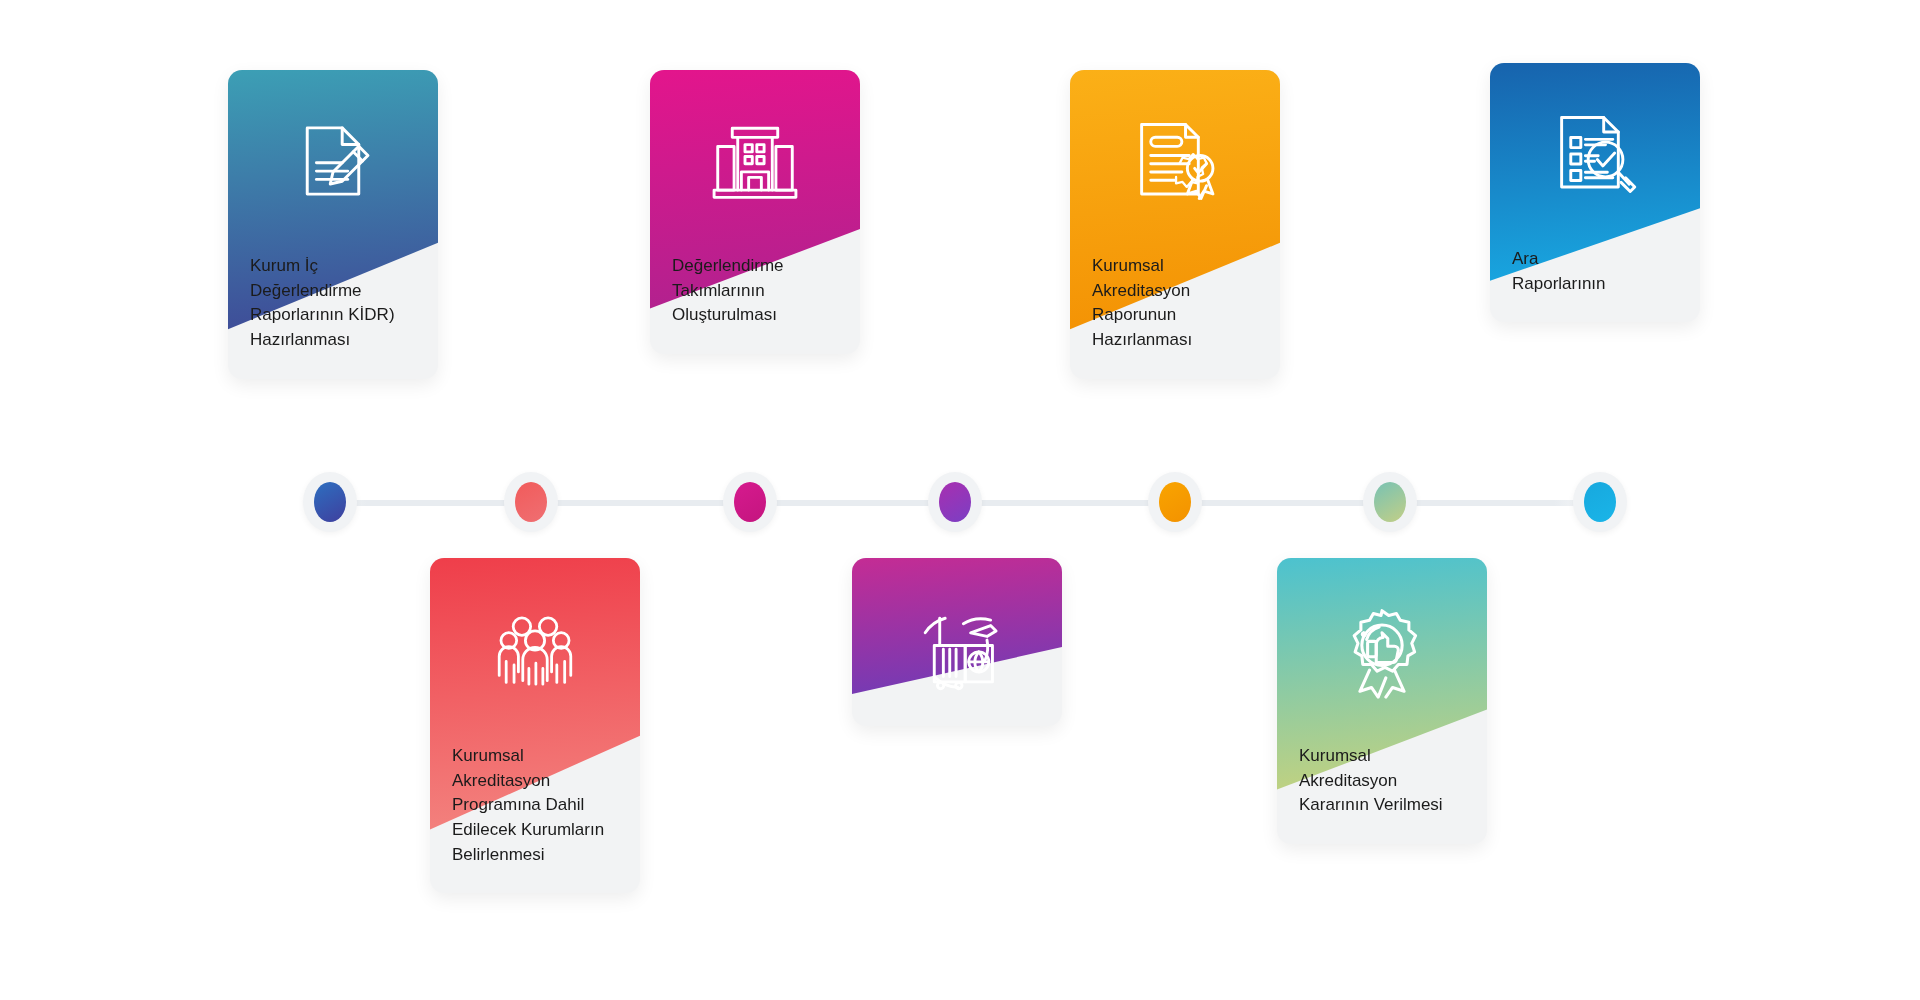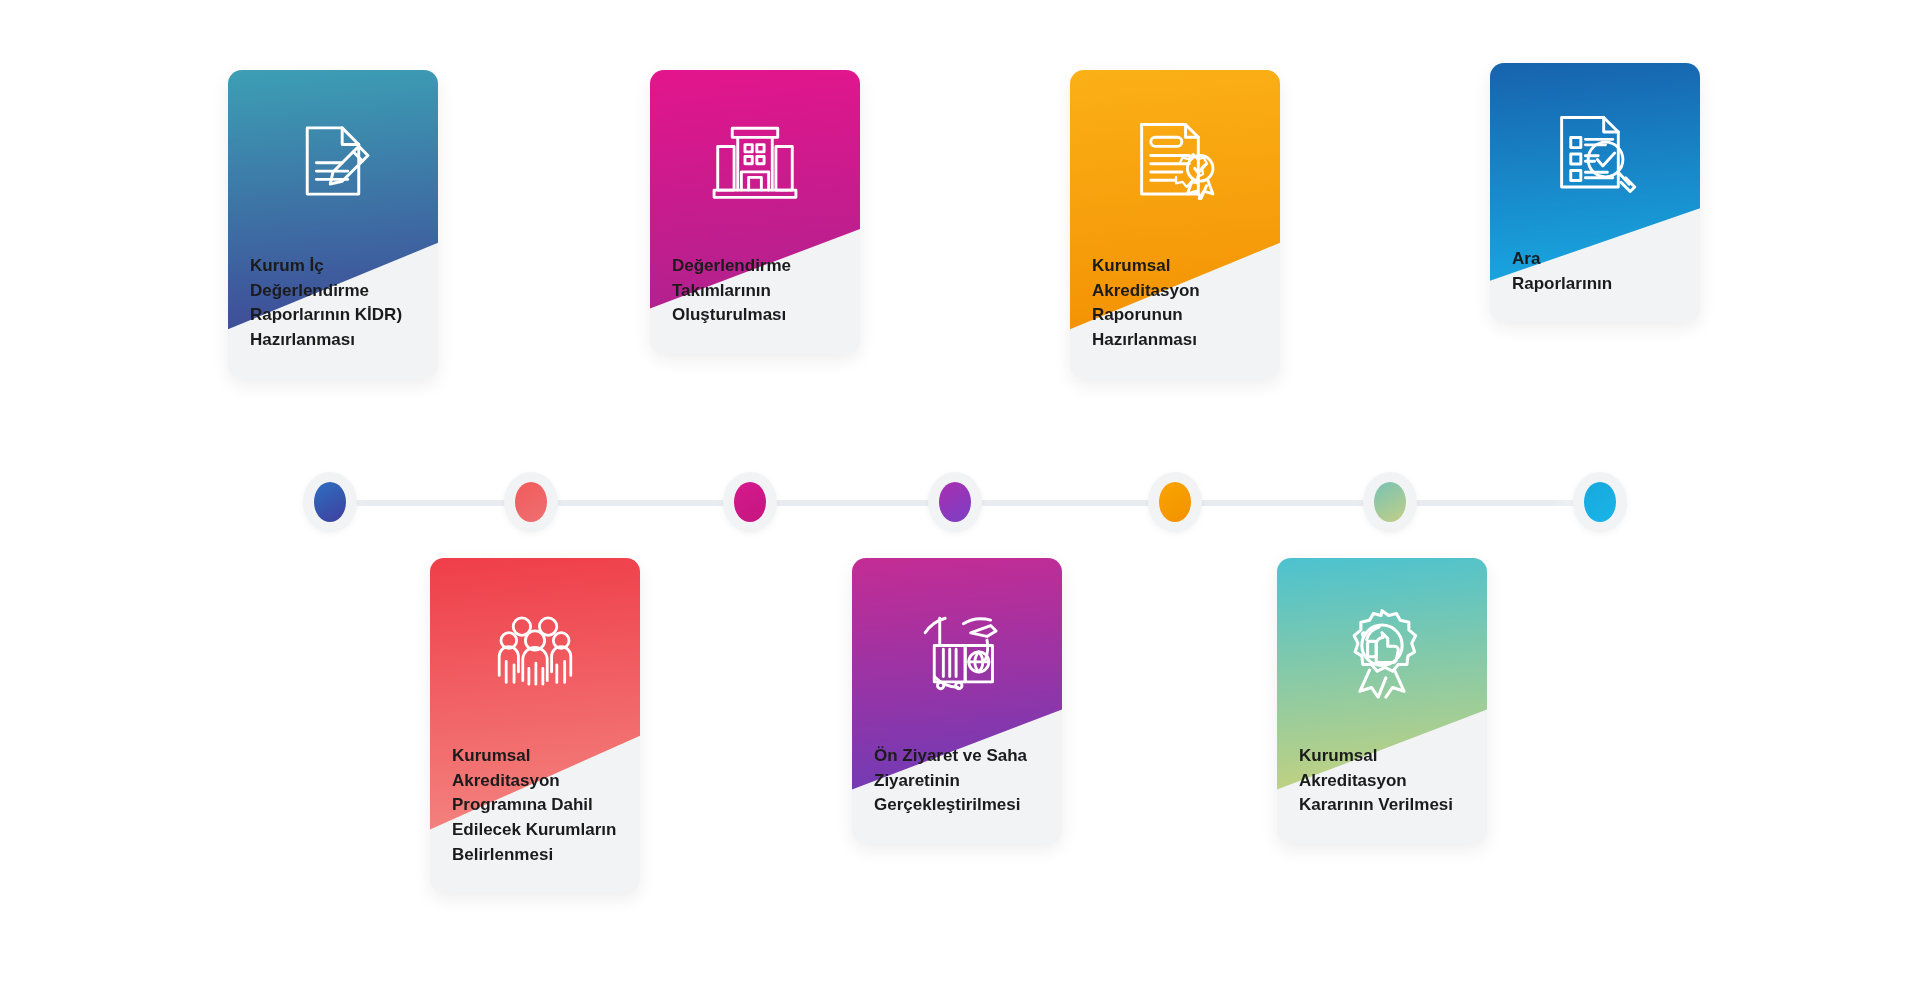--- a/index.html
+++ b/index.html
@@ -14,21 +14,20 @@
     overflow: hidden;
     position: relative;
   }
 
   #stage {
     position: absolute;
     left: 0; top: 0;
     width: 1920px;
     height: 844px;
     background: #ffffff;
-    font-weight: bold;
   }
 
   
   .timeline-axis {
     position: absolute;
     left: 300px;
     top: 500px;
     width: 1320px;
     height: 6px;
     border-radius: 3px;
@@ -230,23 +229,20 @@
       <path d="M40 48 v30 M47 48 v30 M54 48 v30"></path>
       <circle cx="37" cy="88" r="3.5"></circle>
       <circle cx="57" cy="88" r="3.5"></circle>
       <path d="M62 20 a30 22 0 0 1 30 -4"></path>
       <path d="M70 30 l22 -8 6 6 -10 6 Z"></path>
       <path d="M64 44 h30 v40 H64 Z"></path>
       <circle cx="79" cy="62" r="11"></circle>
       <path d="M68 62 h22 M79 51 a16 16 0 0 1 0 22 a16 16 0 0 1 0 -22"></path>
     </svg>
           </div>
-          <div class="card-text">Ön  Ziyaret ve Saha
-Ziyaretinin
-Gerçekleştirilmesi</div>
         </div>
       </div>
       <div class="card up" style="left: 1070px; top: 70px;">
         <div class="card-top" style="background: linear-gradient(175deg, rgb(251, 176, 23) 0%, rgb(242, 140, 0) 100%); clip-path: polygon(0px 0px, 100% 0px, 100% 56%, 0px 84%);"></div>
         <div class="card-body">
           <div class="card-icon">
     <svg width="96" height="92" viewBox="0 0 105 100" fill="none" stroke="#ffffff" stroke-width="3.2" stroke-linecap="round" stroke-linejoin="round">
       <path d="M16 10 h48 l14 14 v62 H16 Z"></path>
       <path d="M64 10 v14 h14"></path>
       <rect x="26" y="24" width="34" height="10" rx="5"></rect>

